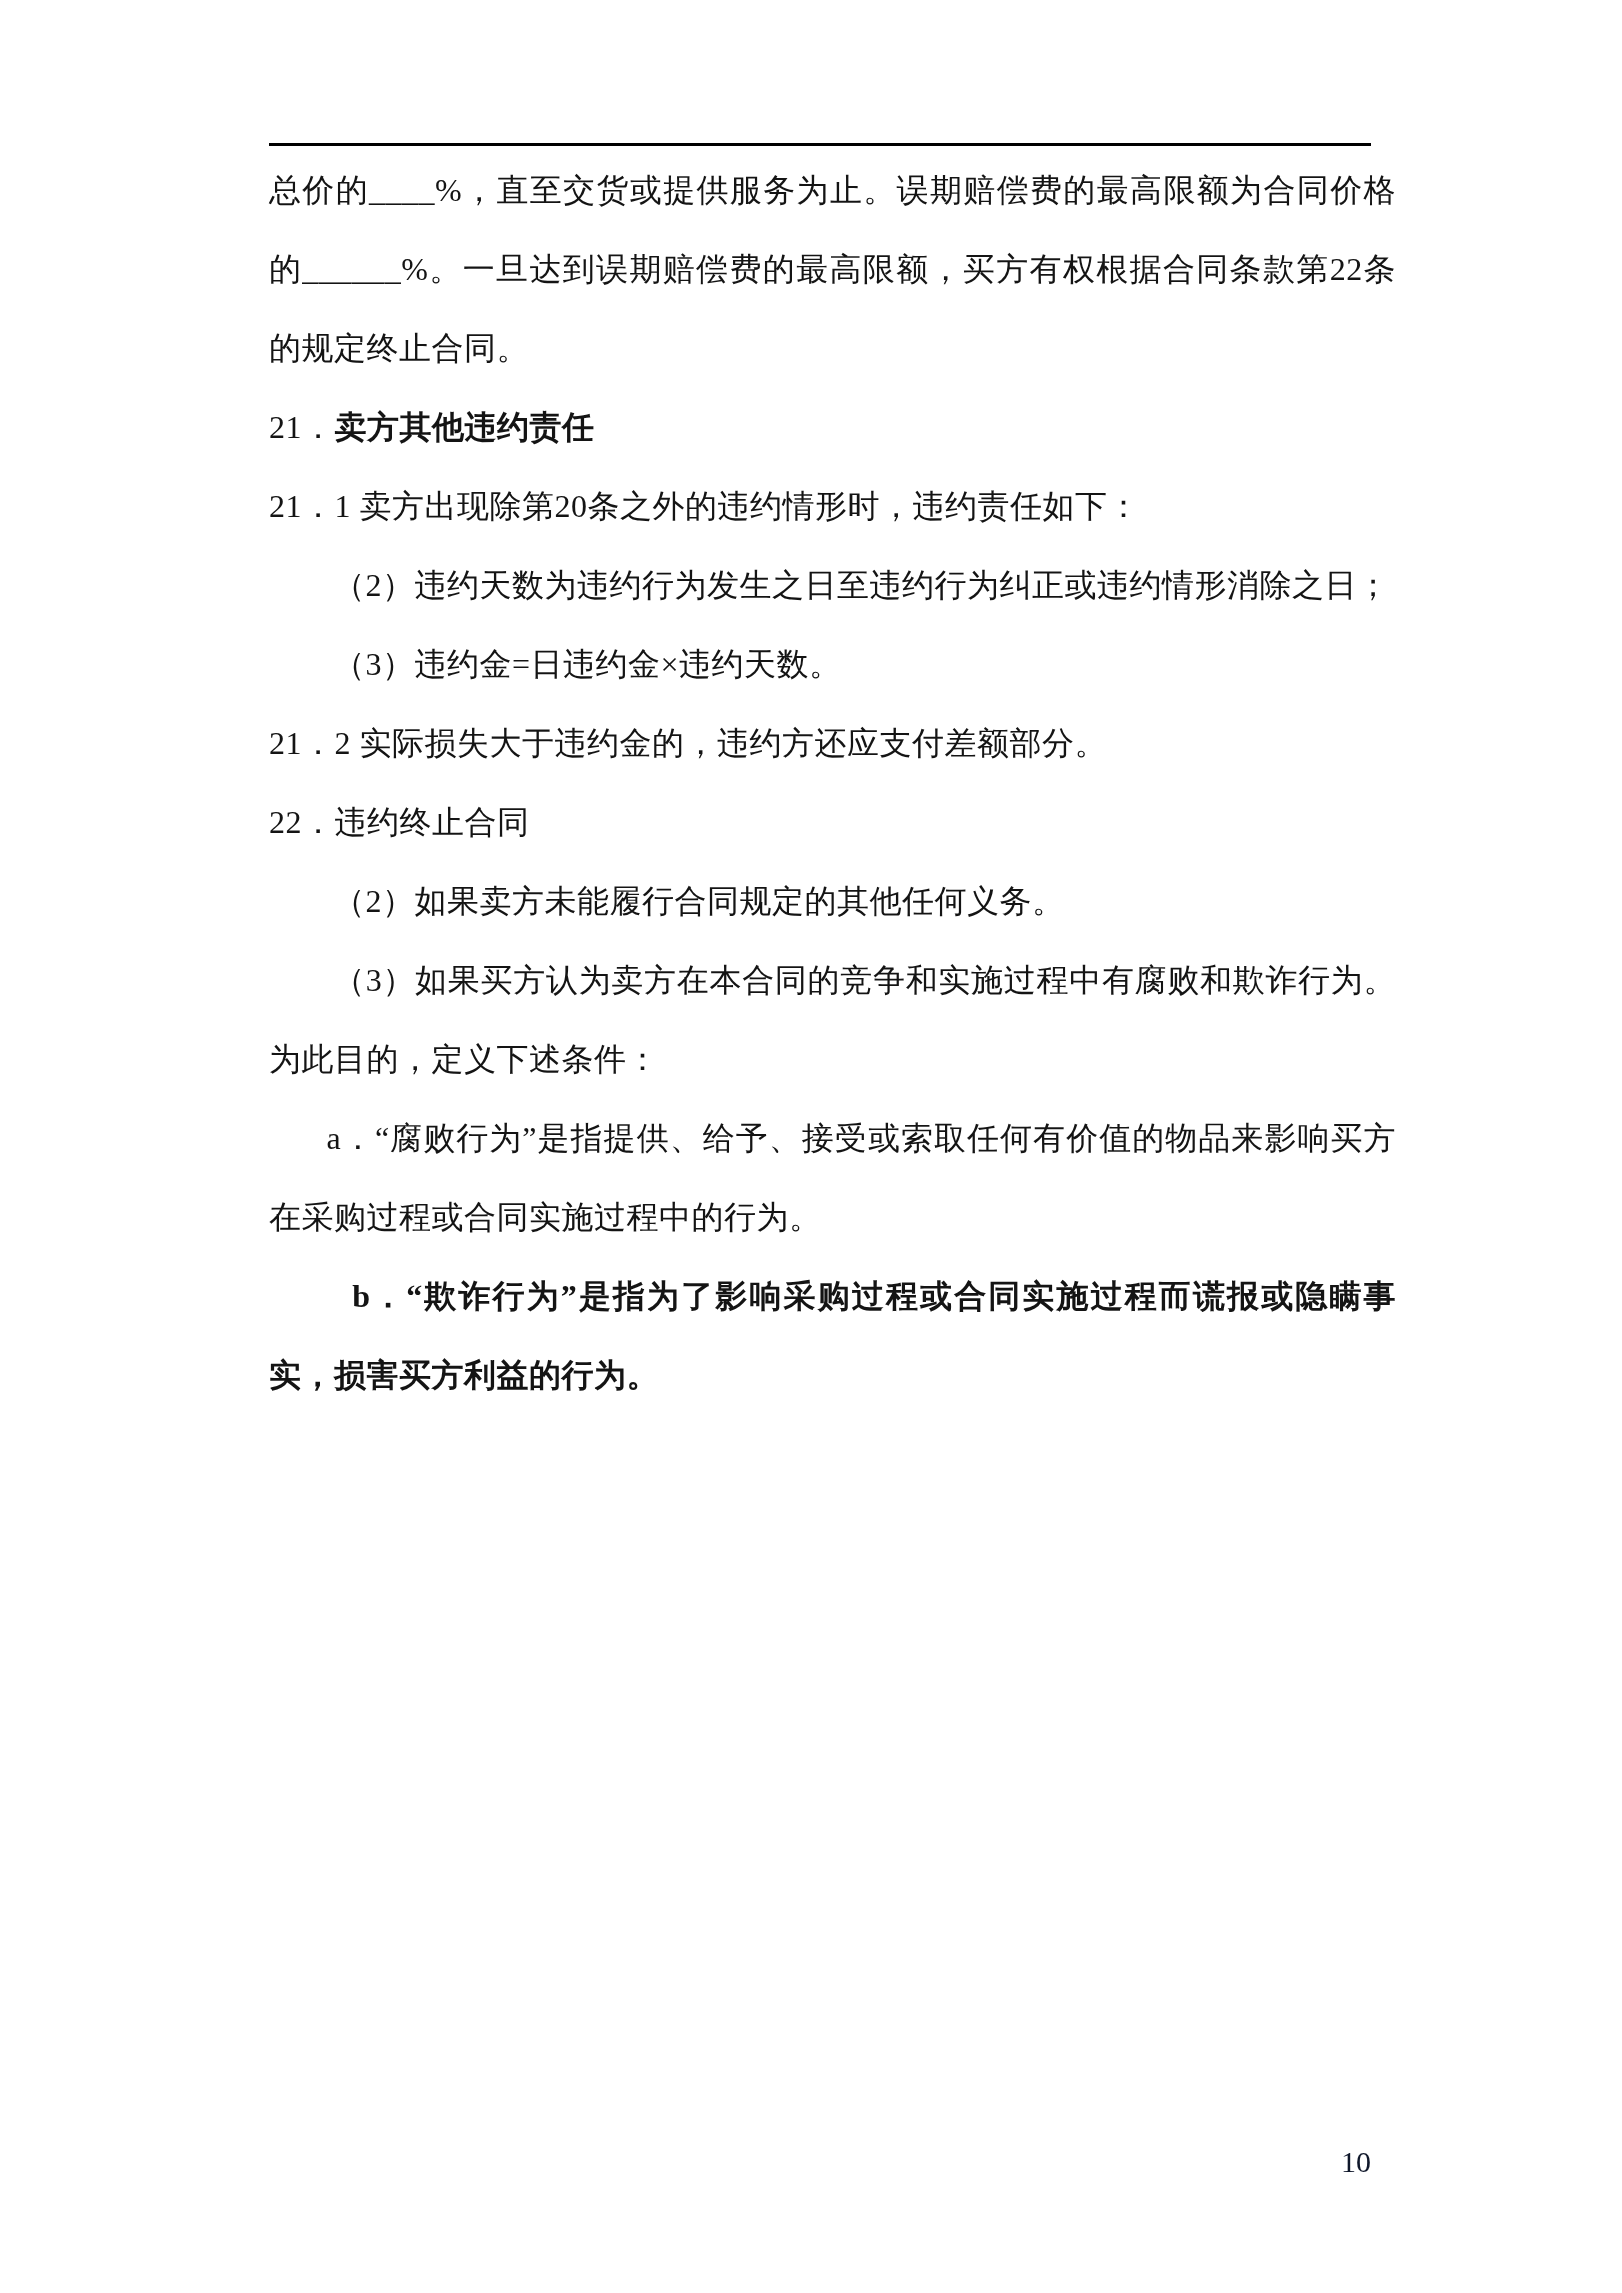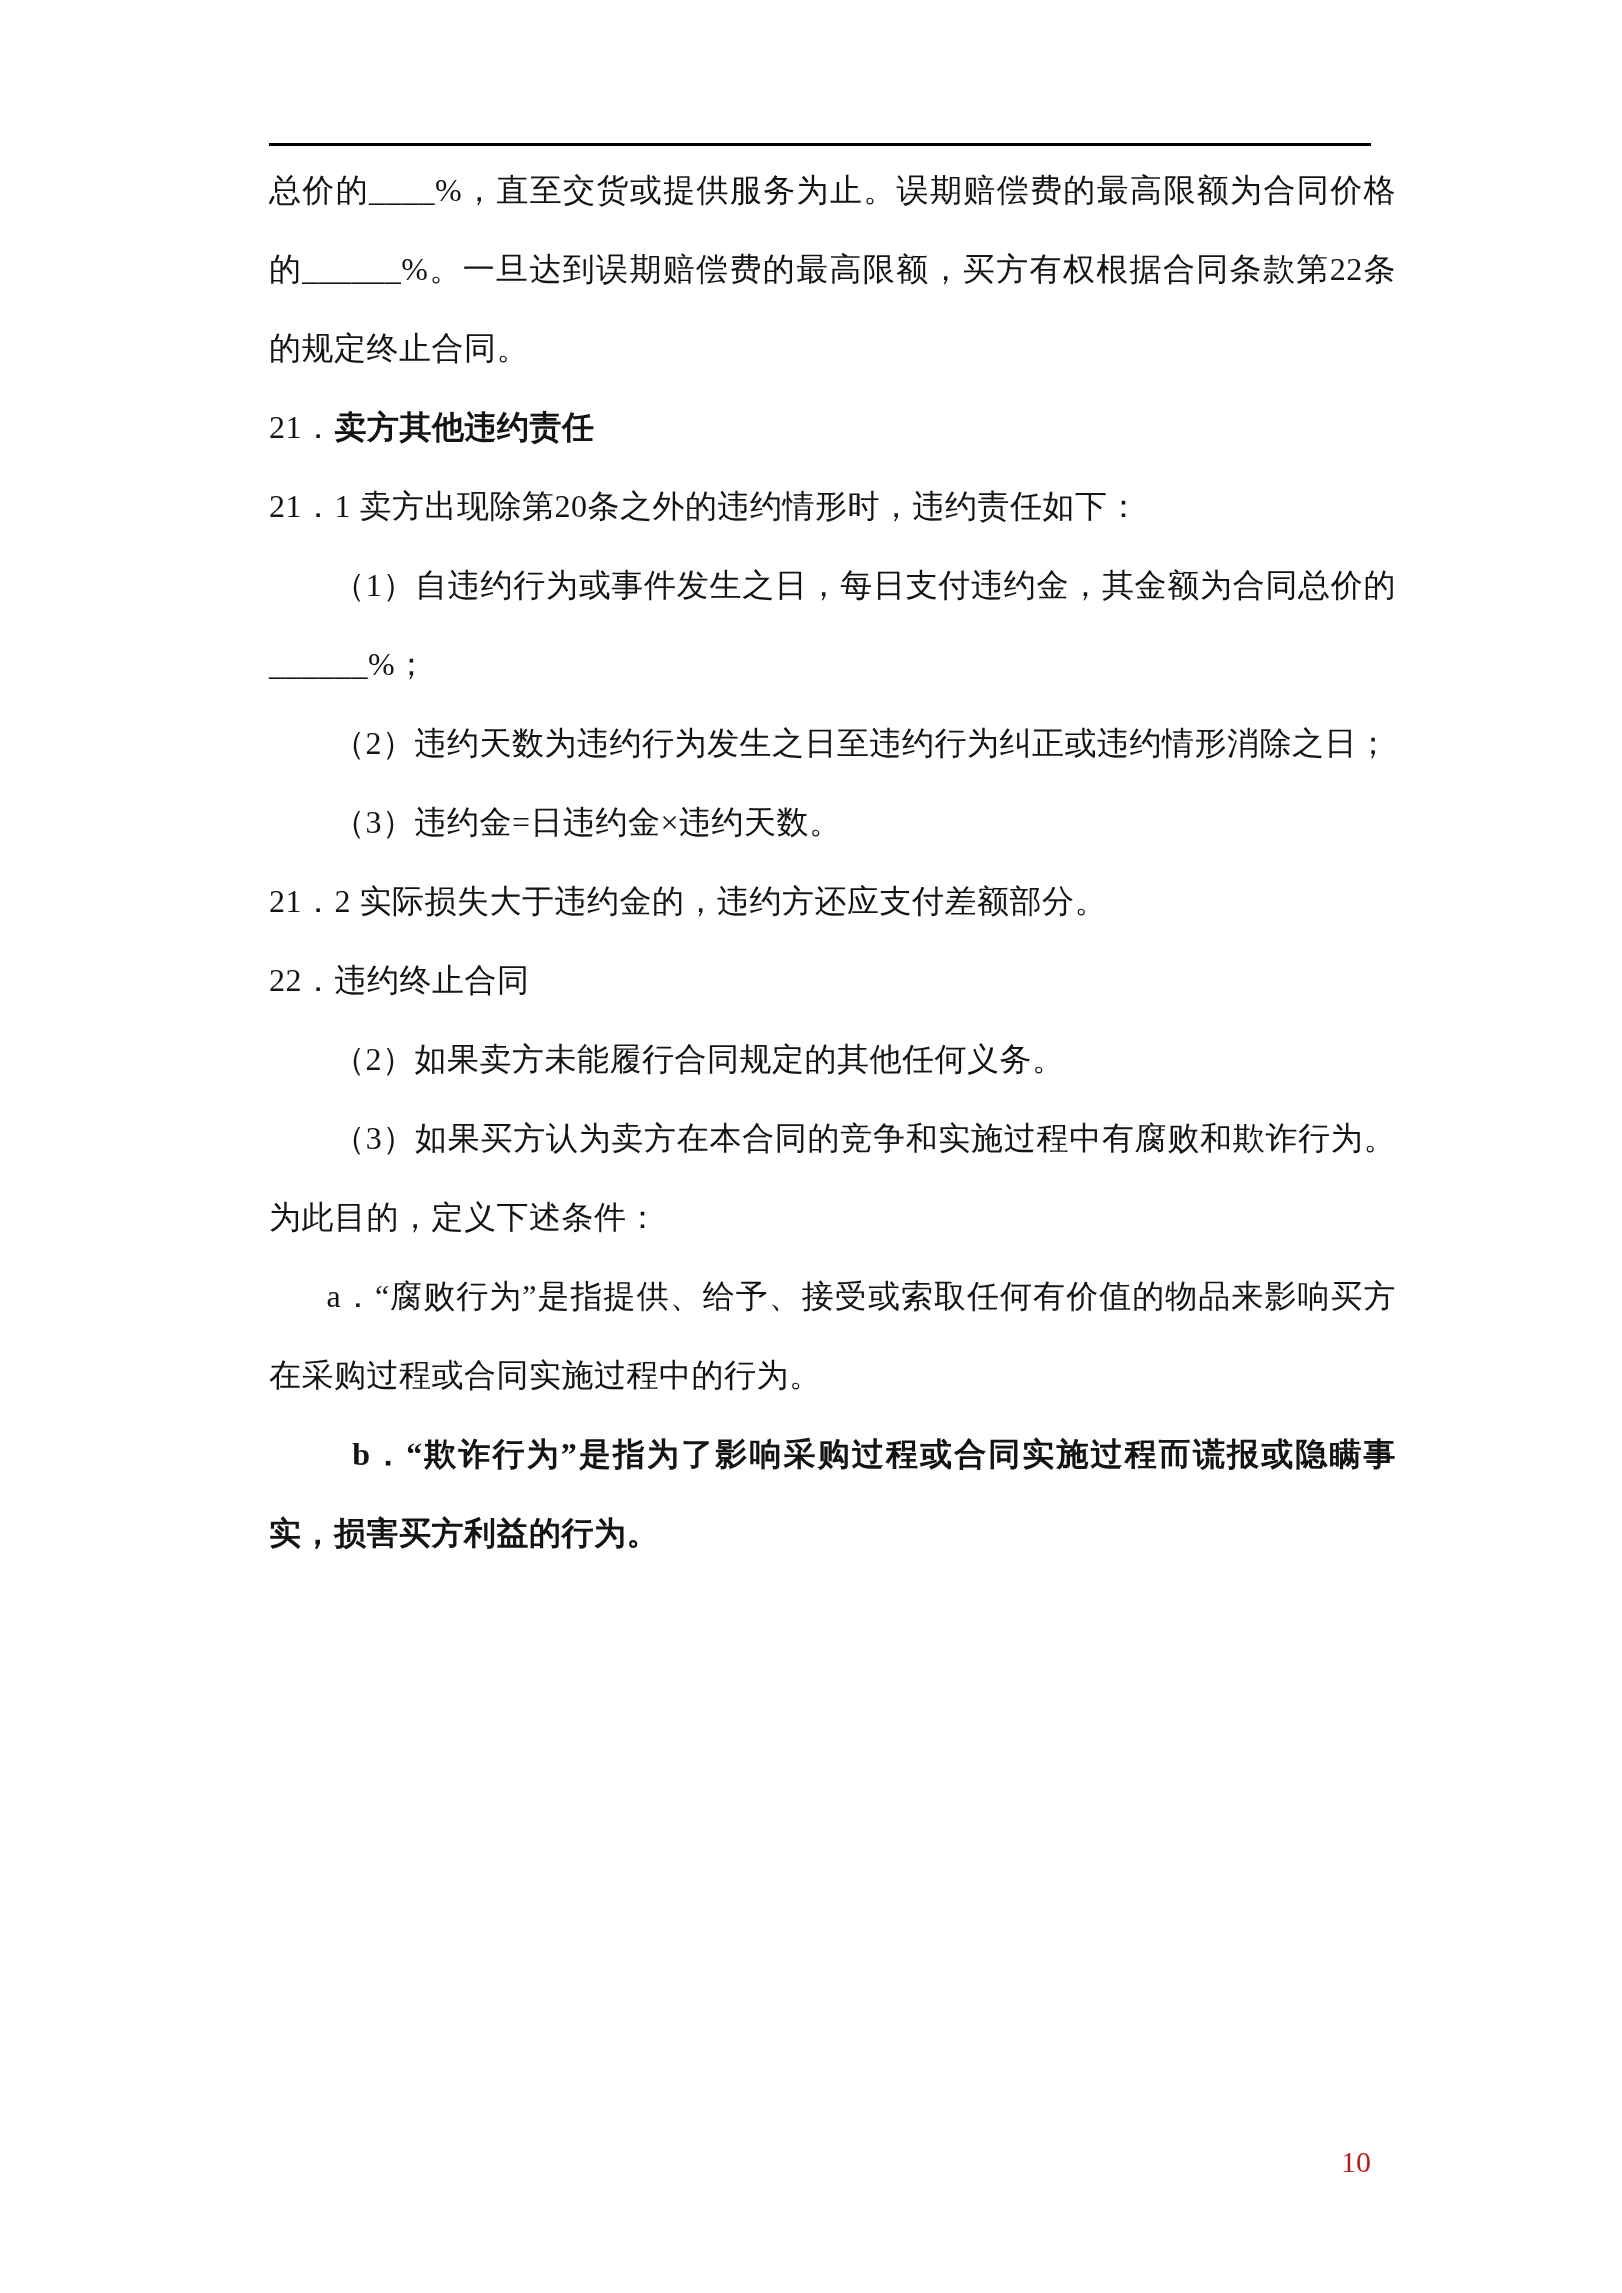--- a/index.html
+++ b/index.html
@@ -47,34 +47,33 @@
   .para.indent-b { text-indent: 2.6em; font-weight: bold; }
   .bold { font-weight: bold; }
   .page-number {
     position: absolute;
     top: 2144px;
     left: 269px;
     width: 1102px;
     text-align: right;
     font-size: 30px;
     line-height: 36px;
-    color: #b91c1c;
+    color: #0f172a;
   }
 </style>
 </head>
 <body>
 
 <div class="page">
   <div class="content">
     <div class="header-rule"></div>
     <div>
         <p class="para "><span>总价的____%，直至交货或提供服务为止。误期赔偿费的最高限额为合同价格的______%。一旦达到误期赔偿费的最高限额，买方有权根据合同条款第22条的规定终止合同。</span></p>
         <p class="para "><span>21．</span><span class="bold">卖方其他违约责任</span></p>
         <p class="para "><span>21．1 卖方出现除第20条之外的违约情形时，违约责任如下：</span></p>
-        <p class="para indent"><span>（1）自违约行为或事件发生之日，每日支付违约金，其金额为合同总价的______%；</span></p>
         <p class="para indent"><span>（2）违约天数为违约行为发生之日至违约行为纠正或违约情形消除之日；</span></p>
         <p class="para indent"><span>（3）违约金=日违约金×违约天数。</span></p>
         <p class="para "><span>21．2 实际损失大于违约金的，违约方还应支付差额部分。</span></p>
         <p class="para "><span>22．违约终止合同</span></p>
         <p class="para indent"><span>（2）如果卖方未能履行合同规定的其他任何义务。</span></p>
         <p class="para indent"><span>（3）如果买方认为卖方在本合同的竞争和实施过程中有腐败和欺诈行为。为此目的，定义下述条件：</span></p>
         <p class="para indent-a"><span>a．“腐败行为”是指提供、给予、接受或索取任何有价值的物品来影响买方在采购过程或合同实施过程中的行为。</span></p>
         <p class="para indent-b"><span>b．“欺诈行为”是指为了影响采购过程或合同实施过程而谎报或隐瞒事实，损害买方利益的行为。</span></p>
       </div>
   </div>

